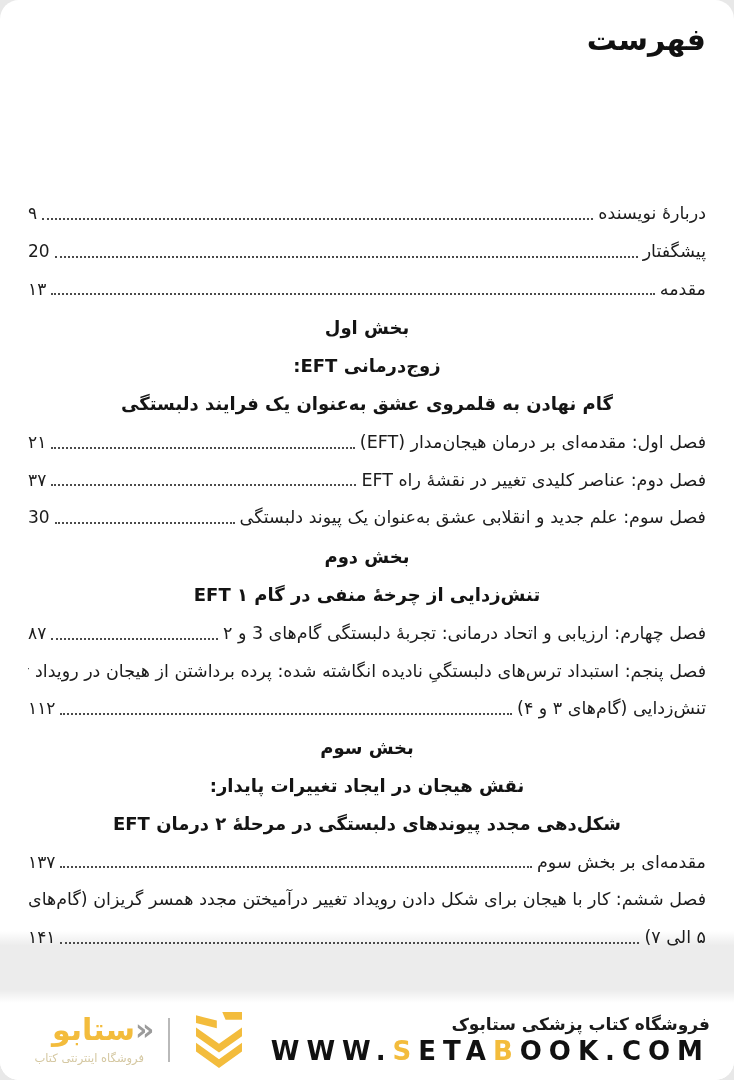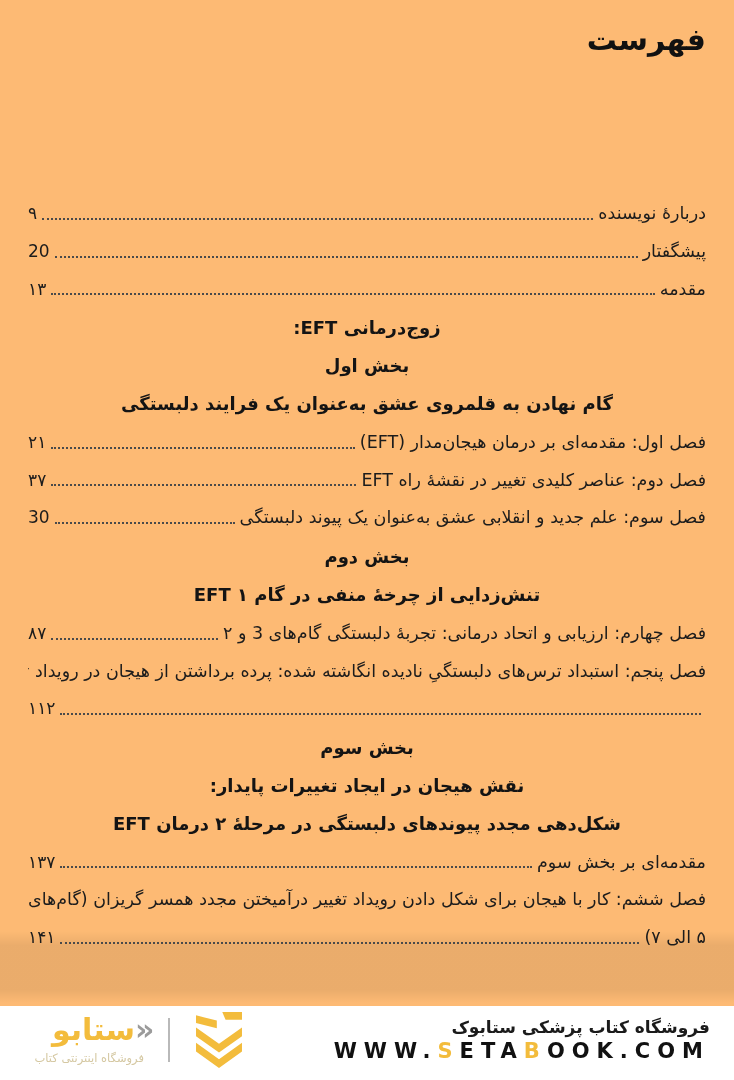--- a/index.html
+++ b/index.html
@@ -3,24 +3,25 @@
 <meta charset="utf-8">
 <style>
   html, body { margin: 0; padding: 0; background: #e8e8e8; }
   * { box-sizing: border-box; }
 
   .page {
     position: relative;
     width: 734px;
     height: 1080px;
     margin: 0 auto;
-    background: #fdba74;
+    background: #ffffff;
     overflow: hidden;
     font-family: "DejaVu Sans", sans-serif;
     color: #1c1c1c;
+    border-radius: 19px;
   }
 
   
   .shade-band {
     position: absolute;
     left: 0; right: 0;
     top: 931px;
     height: 72px;
     background: linear-gradient(180deg,
       rgba(0,0,0,0.00) 0%,
@@ -137,21 +138,21 @@
     gap: 2px;
   }
   .store-line {
     direction: rtl;
     font-size: 17px;
     font-weight: 600;
     color: #1b1b1b;
   }
   .site-url {
     direction: ltr;
-    font-size: 21px;
+    font-size: 26px;
     font-weight: bold;
     letter-spacing: 7px;
     color: #111;
     white-space: nowrap;
   }
   .site-url .accent { color: var(--accent); }
 </style>
 </head>
 <body>
 
@@ -171,22 +172,22 @@
           <span class="toc-label">پیشگفتار</span>
           <span class="toc-leader"></span>
           <span class="toc-page">20</span>
         </div>
         <div class="toc-row">
           <span class="toc-label">مقدمه</span>
           <span class="toc-leader"></span>
           <span class="toc-page">۱۳</span>
         </div>
         <div class="toc-section">
+          <div class="section-line">بخش اول</div>
           <div class="section-line">زوج‌درمانی EFT:</div>
-          <div class="section-line">بخش اول</div>
           <div class="section-line">گام نهادن به قلمروی عشق به‌عنوان یک فرایند دلبستگی</div>
         </div>
         <div class="toc-row">
           <span class="toc-label">فصل اول: مقدمه‌ای بر درمان هیجان‌مدار (EFT)</span>
           <span class="toc-leader"></span>
           <span class="toc-page">۲۱</span>
         </div>
         <div class="toc-row">
           <span class="toc-label">فصل دوم: عناصر کلیدی تغییر در نقشهٔ راه EFT</span>
           <span class="toc-leader"></span>
@@ -201,20 +202,21 @@
           <div class="section-line">بخش دوم</div>
           <div class="section-line">تنش‌زدایی از چرخهٔ منفی در گام ۱ EFT</div>
         </div>
         <div class="toc-row">
           <span class="toc-label">فصل چهارم: ارزیابی و اتحاد درمانی: تجربهٔ دلبستگی گام‌های 3 و ۲</span>
           <span class="toc-leader"></span>
           <span class="toc-page">۸۷</span>
         </div>
         <div class="toc-line1">فصل پنجم: استبداد ترس‌های دلبستگیِ نادیده انگاشته شده: پرده برداشتن از هیجان در رویداد تغییـر</div>
         <div class="toc-row">
+          <span class="toc-label">تنش‌زدایی (گام‌های ۳ و ۴)</span>
           <span class="toc-leader"></span>
           <span class="toc-page">۱۱۲</span>
         </div>
         <div class="toc-section">
           <div class="section-line">بخش سوم</div>
           <div class="section-line">نقش هیجان در ایجاد تغییرات پایدار:</div>
           <div class="section-line">شکل‌دهی مجدد پیوندهای دلبستگی در مرحلهٔ ۲ درمان EFT</div>
         </div>
         <div class="toc-row">
           <span class="toc-label">مقدمه‌ای بر بخش سوم</span>

